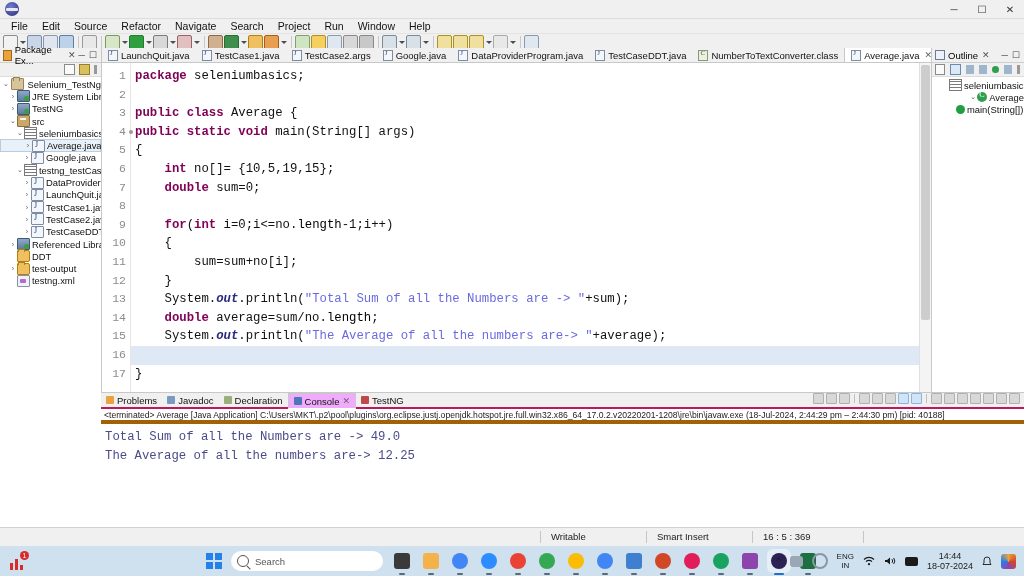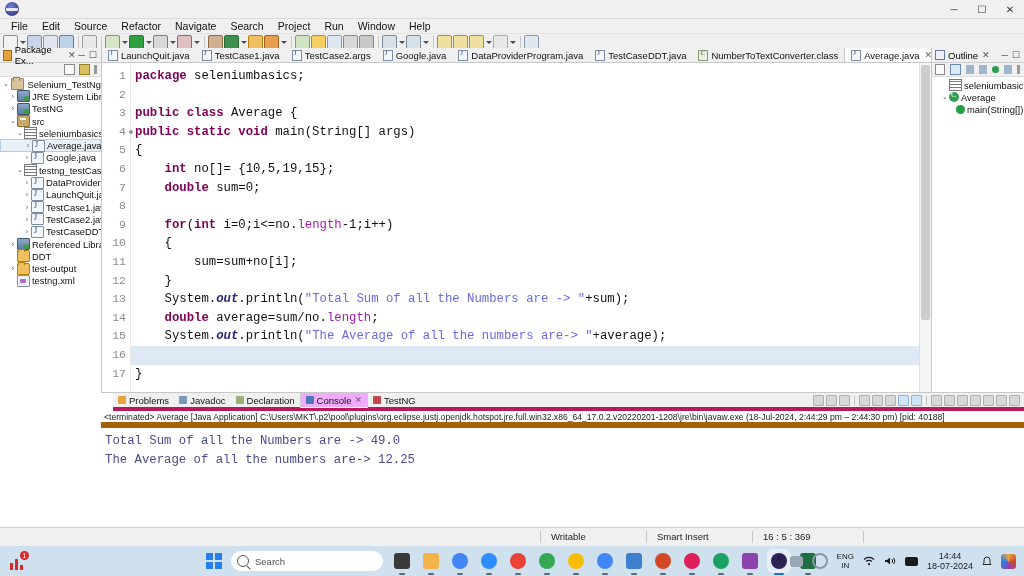--- a/index.html
+++ b/index.html
@@ -105,47 +105,47 @@
   .gnum{height:18.6px;line-height:18.6px;text-align:right;padding-right:4px;
         font-family:"Liberation Mono",monospace;font-size:11.5px;color:#8c8c8c;position:relative;}
   .gnum .fold{position:absolute;right:-3px;top:7px;width:4px;height:4px;border-radius:50%;
         background:#9a9a9a;}
   .code{flex:1;padding-top:4px;font-family:"Liberation Mono",monospace;font-size:12.3px;
         white-space:pre;overflow:hidden;position:relative;}
   .cl{height:18.6px;line-height:18.6px;padding-left:4px;color:#111;}
   .cl.hl{background:#dfe9f5;}
   .kw{color:#7f0055;font-weight:bold;}
   .str{color:#6a6ae0;}
-  .fld{color:#a21caf;margin-top:8px;}
+  .fld{color:#000000;margin-top:8px;}
   .stat{color:#2a2a80;font-style:italic;font-weight:bold;}
   .vscroll{position:absolute;right:0;top:0;bottom:12px;width:11px;background:#f4f4f4;border-left:1px solid #e0e0e0;}
   .vthumb{position:absolute;left:1px;right:1px;top:2px;height:255px;background:#cdcdcd;border-radius:2px;}
   .hscroll{position:absolute;left:0;right:11px;bottom:0;height:11px;background:#f4f4f4;border-top:1px solid #e0e0e0;}
   .hthumb{position:absolute;left:2px;top:2px;width:600px;bottom:2px;background:#cdcdcd;border-radius:2px;}
 
   
   .outline{width:92px;min-width:92px;background:#fff;display:flex;flex-direction:column;
            border-left:1px solid #c8c8c8;}
   .ol-tree{flex:1;padding-top:2px;}
   .ic-cls{width:10px;height:10px;border-radius:50%;background:#2f9f4f;position:relative;}
   .ic-cls::after{content:"C";position:absolute;left:2px;top:-2px;font-size:8px;color:#fff;
       font-family:"Liberation Serif",serif;}
   .ic-mth{width:9px;height:9px;border-radius:50%;background:#1f9f3f;}
   .console{position:absolute;left:101px;right:0;top:392px;bottom:48px;background:#fff;
            border-top:1px solid #c8c8c8;display:flex;flex-direction:column;}
-  .ctabs{height:14px;background:#f0f0f0;display:flex;align-items:center;
-         border-bottom:4px solid #be185d;margin-left:12px;}
+  .ctabs{height:14px;background:#f0f0f0;display:flex;align-items:flex-start;
+         border-bottom:2px solid #be185d;}
   .ctab{display:flex;align-items:center;gap:3px;font-size:9.5px;padding:0 5px;height:14px;color:#111;}
   .ctab.active{background:#f0abfc;border:1px solid #c8c8c8;border-bottom-color:#fff;}
   .ctab .x{color:#666;font-size:9px;}
   .ctools{margin-left:auto;display:flex;align-items:center;gap:2px;padding-right:4px;}
   .ct{width:9px;height:9px;border-radius:1px;background:#d8d8d8;border:1px solid #b0b0b0;}
   .ct.on{background:#cfe4f7;border-color:#8db4dc;}
   .cterm{font-size:8.6px;color:#222;padding:1px 2px 0 3px;white-space:nowrap;overflow:hidden;
-         border-bottom:6px solid #a16207;}
+         border-bottom:4px solid #a16207;}
   .cout{flex:1;padding:4px 0 0 4px;font-family:"Liberation Mono",monospace;font-size:12.3px;
         color:#4b4b8a;line-height:18.5px;white-space:pre;background:#fff;}
 
   
   .statusbar{position:absolute;left:0;right:0;bottom:30px;height:18px;background:#f0f0f0;
              border-top:1px solid #d0d0d0;display:flex;align-items:center;font-size:9.5px;color:#222;}
   .sb-cell{padding:0 10px;height:18px;line-height:18px;}
   .sb-div{width:1px;height:12px;background:#c6c6c6;}
 
   
@@ -438,21 +438,21 @@
         <span class="vt-ic" style="width:7px;height:7px;border-radius:50%;background:#2f9f4f;"></span>
         <span class="vt-ic" style="background:#9fb5cc;"></span>
         <span class="vt-ic" style="width:3px;background:#999;"></span>
       </div>
       <div class="ol-tree" id="oltree">
           <div class="trow" style="padding-left: 9px;">
             <span class="tw"></span>
             <span class="tico ic-pkg"></span>
             <span>seleniumbasics</span>
           </div>
-          <div class="trow" style="padding-left: 9px;">
+          <div class="trow" style="padding-left: 9px; justify-content: flex-end;">
             <span class="tw">⌄</span>
             <span class="tico ic-cls"></span>
             <span>Average</span>
           </div>
           <div class="trow" style="padding-left: 16px;">
             <span class="tw"></span>
             <span class="tico ic-mth"></span>
             <span>main(String[])</span>
           </div>
         </div>

